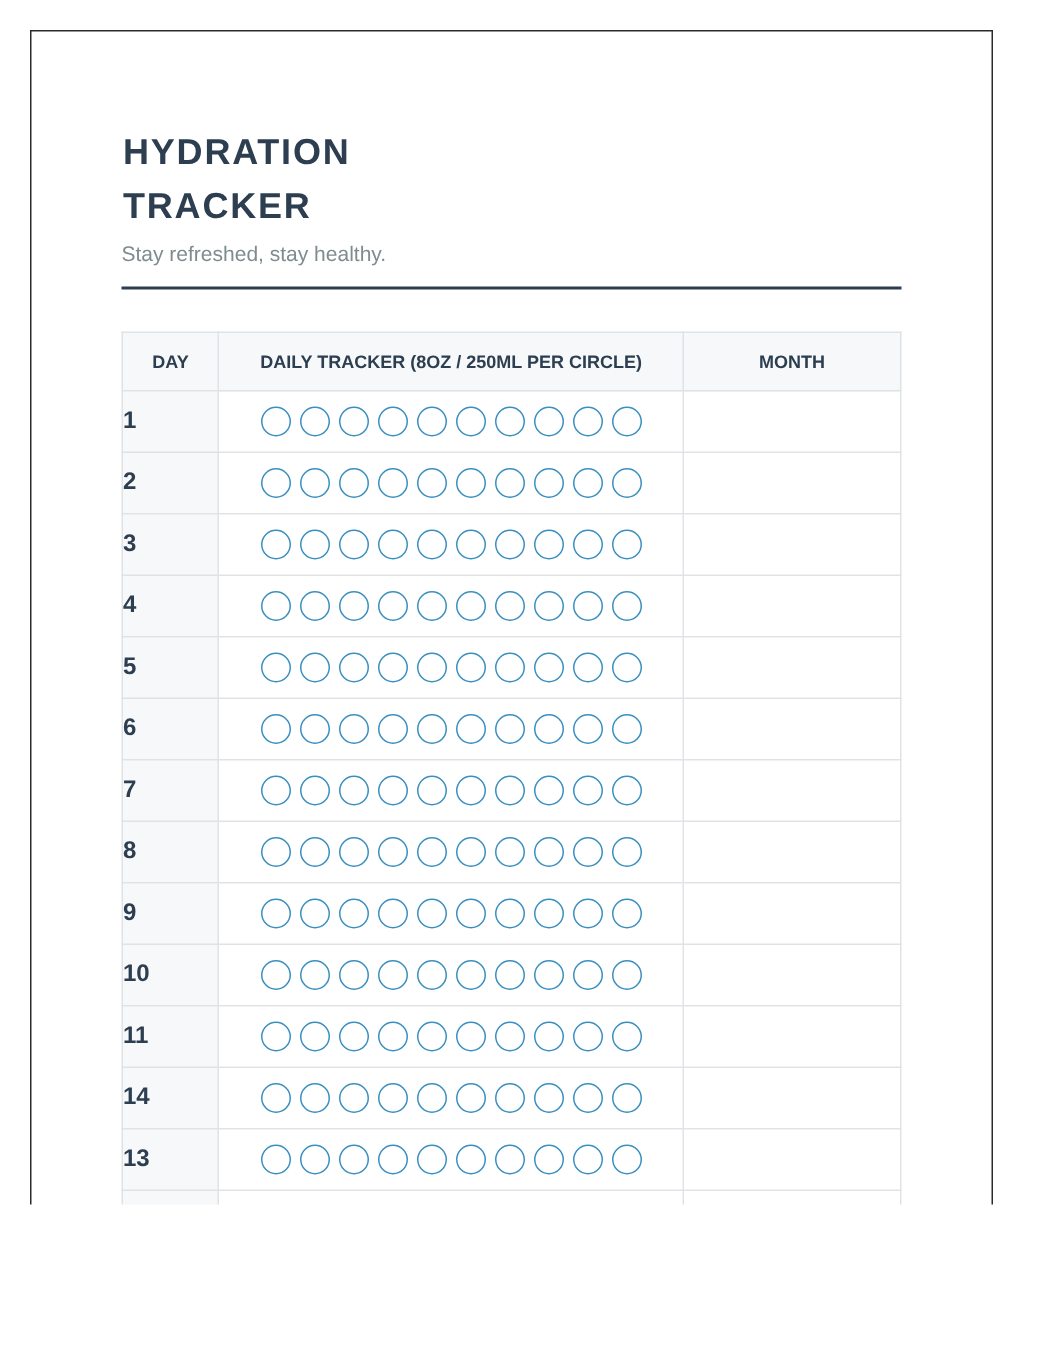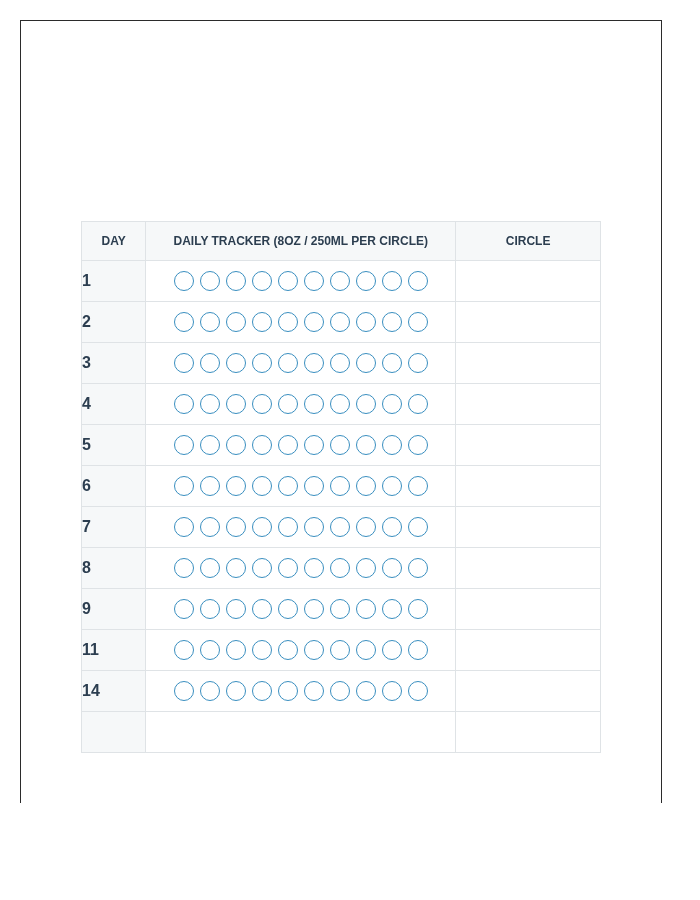--- a/index.html
+++ b/index.html
@@ -106,33 +106,37 @@
       height: 18px;
       border: 1.5px solid #3a8fc0;
       border-radius: 50%;
       box-sizing: content-box;
     }
   </style>
 </head>
 <body>
 
 <div class="page">
+  <div class="header">
+    <h1 class="title">HYDRATION TRACKER</h1>
+    <div class="subtitle">Stay refreshed, stay healthy.</div>
+  </div>
 
 
   <table class="tracker-table">
     <colgroup>
       <col class="col-day">
       <col class="col-intake">
       <col class="col-total">
     </colgroup>
     <thead>
       <tr>
         <th>DAY</th>
         <th>DAILY TRACKER (8OZ / 250ML PER CIRCLE)</th>
-        <th>CIRCLE</th>
+        <th>MONTH</th>
       </tr>
     </thead>
     <tbody id="tracker-body">
         <tr>
           <td class="day-cell">1</td>
           <td>
             <div class="circles">
               <span class="circle"></span>
               <span class="circle"></span>
               <span class="circle"></span>
@@ -285,39 +289,75 @@
               <span class="circle"></span>
               <span class="circle"></span>
               <span class="circle"></span>
               <span class="circle"></span>
               <span class="circle"></span>
             </div>
           </td>
           <td></td>
         </tr>
         <tr>
+          <td class="day-cell">10</td>
+          <td>
+            <div class="circles">
+              <span class="circle"></span>
+              <span class="circle"></span>
+              <span class="circle"></span>
+              <span class="circle"></span>
+              <span class="circle"></span>
+              <span class="circle"></span>
+              <span class="circle"></span>
+              <span class="circle"></span>
+              <span class="circle"></span>
+              <span class="circle"></span>
+            </div>
+          </td>
+          <td></td>
+        </tr>
+        <tr>
           <td class="day-cell">11</td>
           <td>
             <div class="circles">
               <span class="circle"></span>
               <span class="circle"></span>
               <span class="circle"></span>
               <span class="circle"></span>
               <span class="circle"></span>
               <span class="circle"></span>
               <span class="circle"></span>
               <span class="circle"></span>
               <span class="circle"></span>
               <span class="circle"></span>
             </div>
           </td>
           <td></td>
         </tr>
         <tr>
           <td class="day-cell">14</td>
+          <td>
+            <div class="circles">
+              <span class="circle"></span>
+              <span class="circle"></span>
+              <span class="circle"></span>
+              <span class="circle"></span>
+              <span class="circle"></span>
+              <span class="circle"></span>
+              <span class="circle"></span>
+              <span class="circle"></span>
+              <span class="circle"></span>
+              <span class="circle"></span>
+            </div>
+          </td>
+          <td></td>
+        </tr>
+        <tr>
+          <td class="day-cell">13</td>
           <td>
             <div class="circles">
               <span class="circle"></span>
               <span class="circle"></span>
               <span class="circle"></span>
               <span class="circle"></span>
               <span class="circle"></span>
               <span class="circle"></span>
               <span class="circle"></span>
               <span class="circle"></span>

